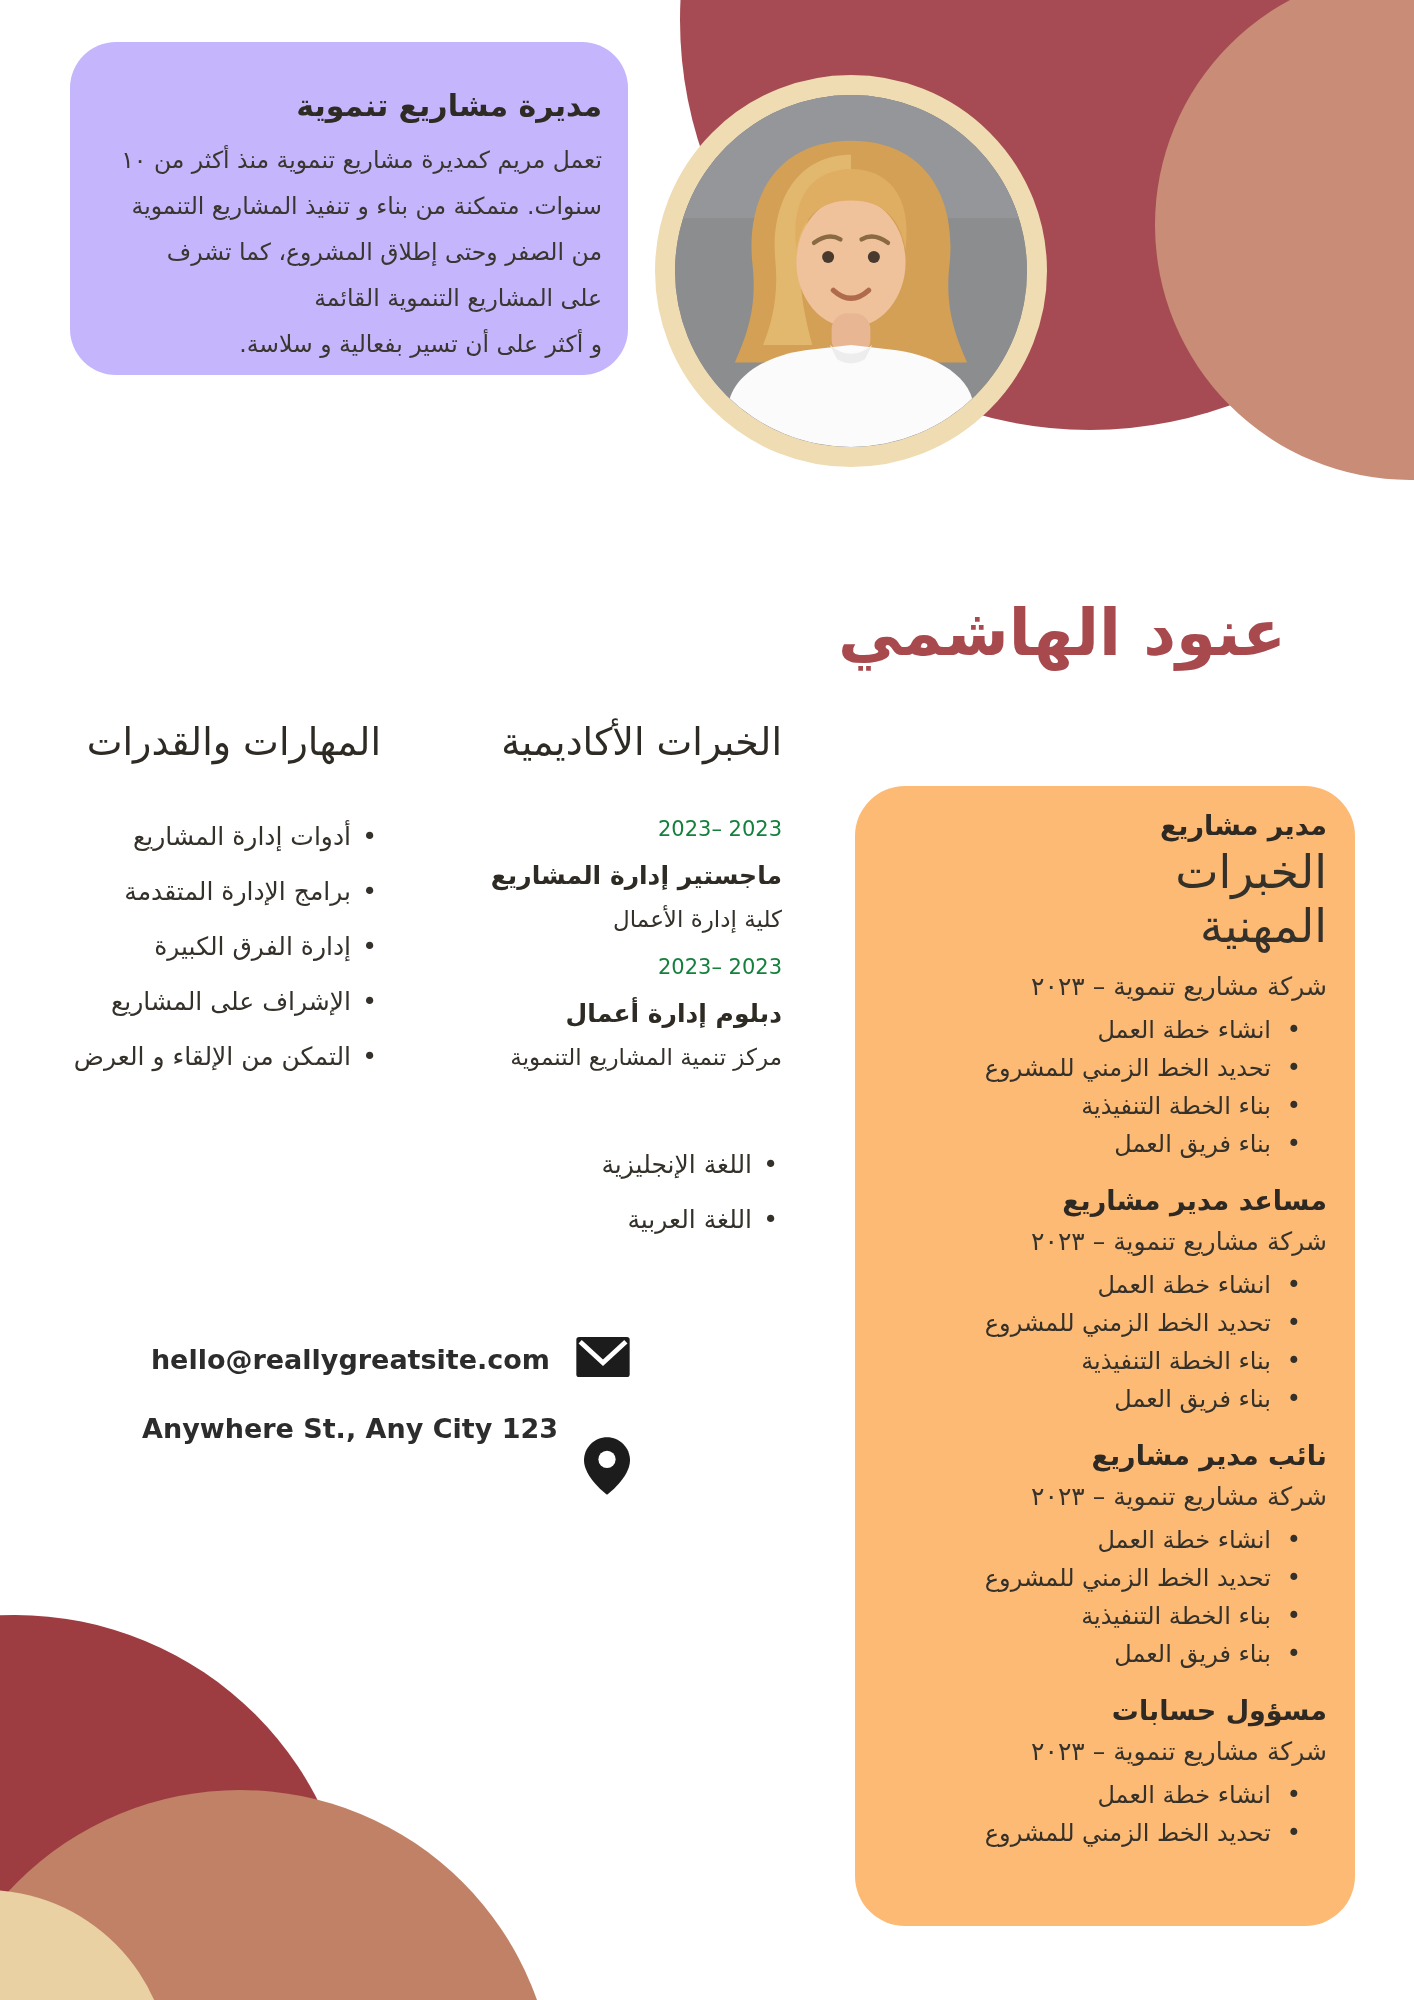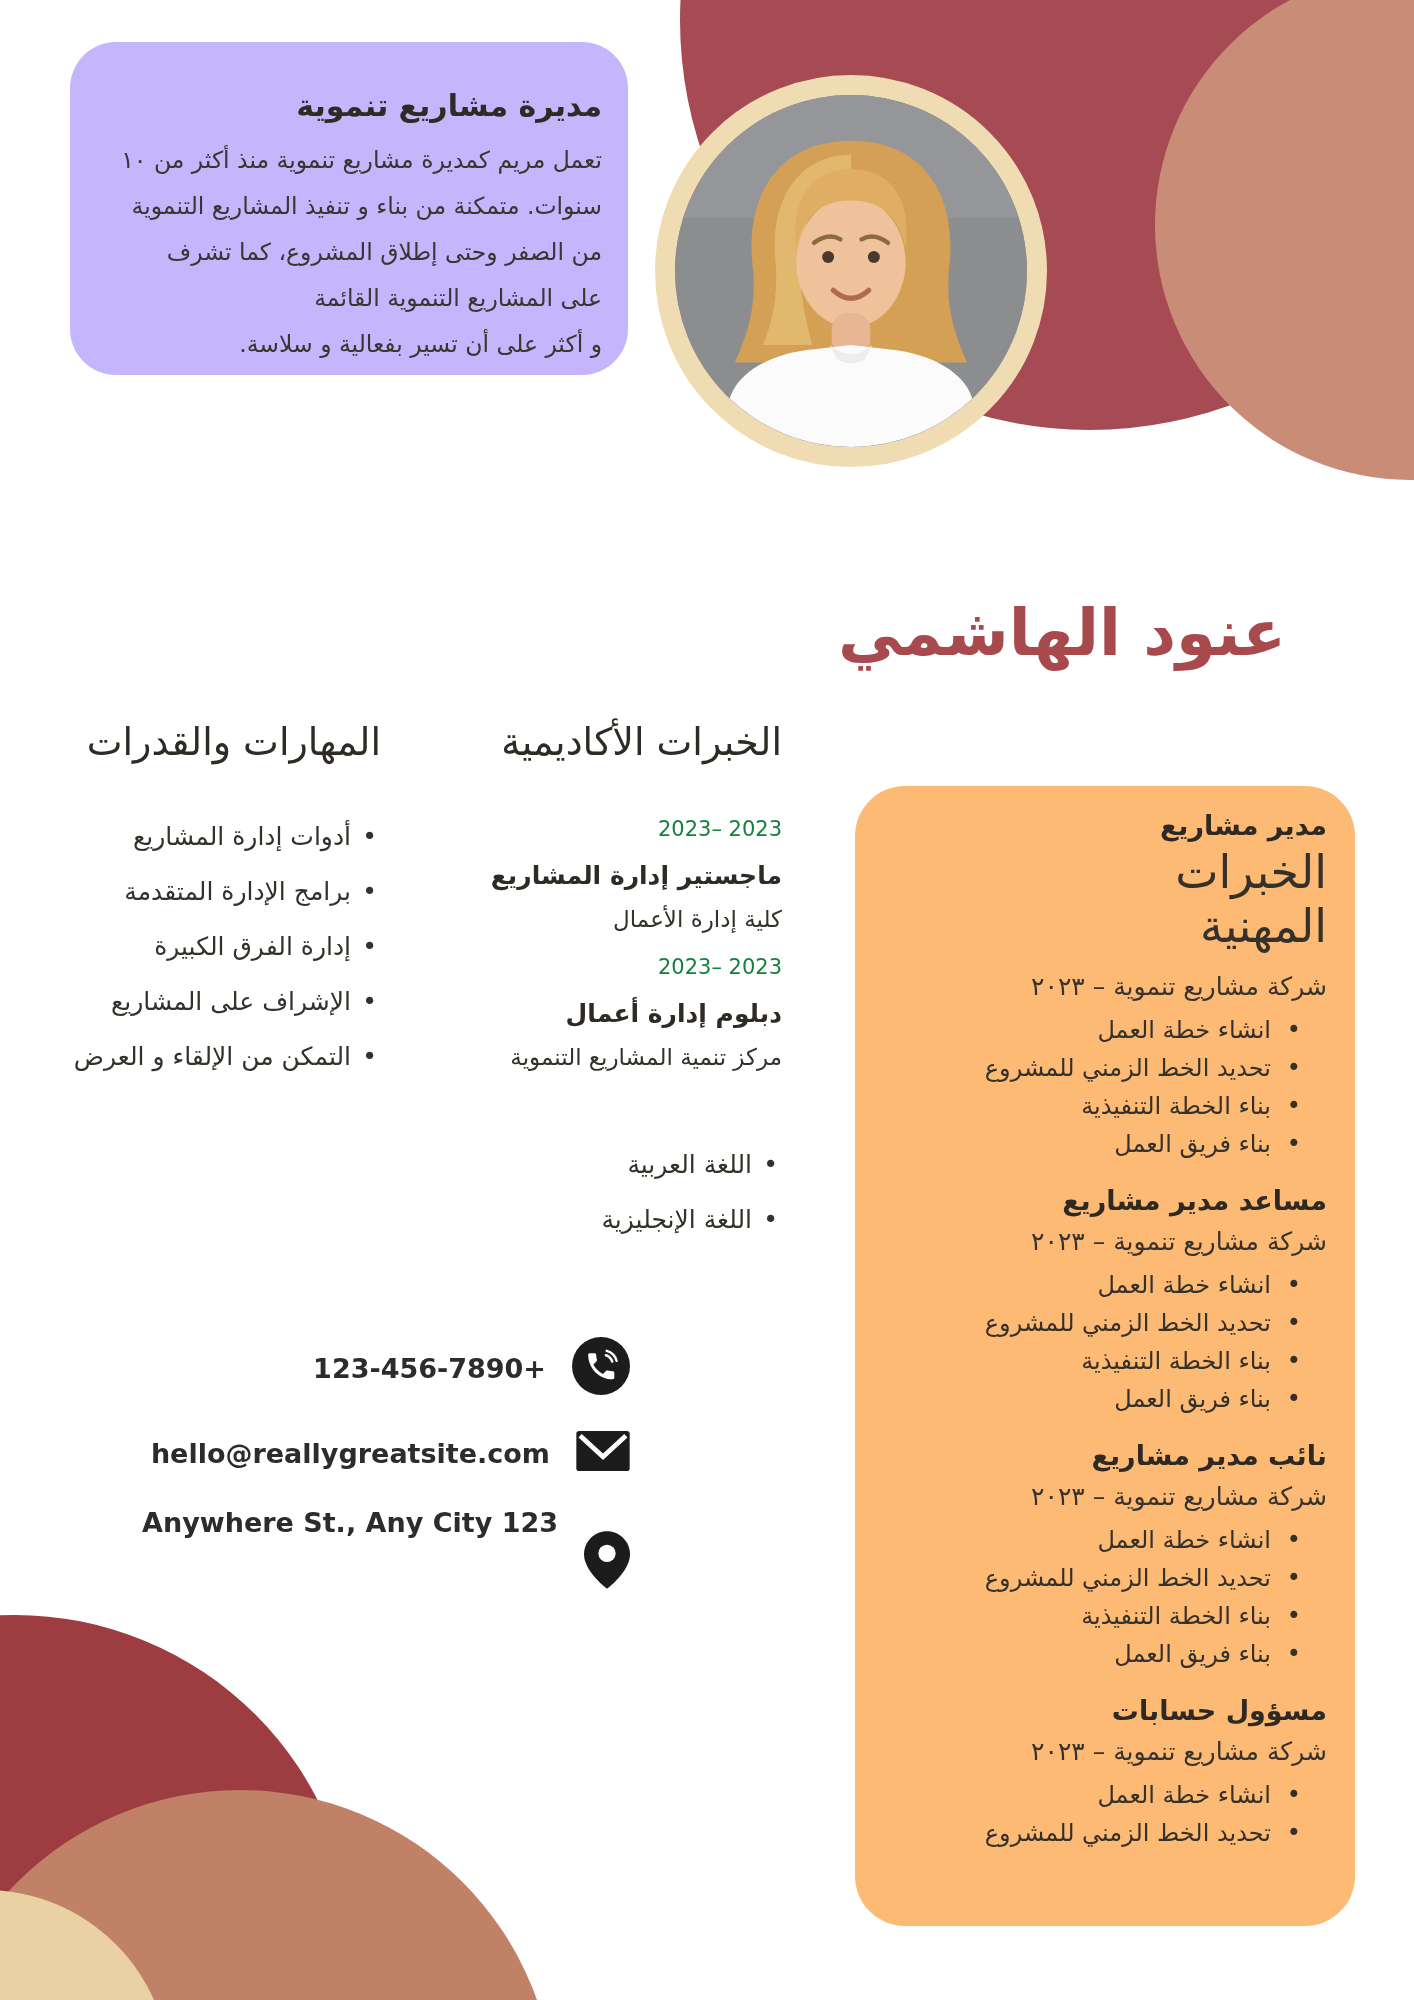--- a/index.html
+++ b/index.html
@@ -130,39 +130,26 @@
     </div>
     <div class="edu">
       <div class="edu-period ltr">2023– 2023</div>
       <div class="edu-degree">دبلوم إدارة أعمال</div>
       <div class="edu-school">مركز تنمية المشاريع التنموية</div>
     </div>
   </section>
 
   <section class="languages">
     <ul class="dot-list">
+      <li>اللغة الإنجليزية</li>
       <li>اللغة العربية</li>
-      <li>اللغة الإنجليزية</li>
     </ul>
   </section>
 
   <section class="contact">
-    <div class="c-row">
-      <span class="c-text ltr">123-456-7890+</span>
-      <span class="c-icon">
-        <svg width="58" height="58" viewBox="0 0 24 24" xmlns="http://www.w3.org/2000/svg" aria-hidden="true">
-          <circle cx="12" cy="12" r="12" fill="#1C1C1C"></circle>
-          <g transform="translate(4.9 4.9) scale(0.60)">
-            <path d="M6.62 10.79c1.44 2.83 3.76 5.14 6.59 6.59l2.2-2.2c.27-.27.67-.36 1.02-.24 1.12.37 2.33.57 3.57.57.55 0 1 .45 1 1V20c0 .55-.45 1-1 1-9.39 0-17-7.61-17-17 0-.55.45-1 1-1h3.5c.55 0 1 .45 1 1 0 1.25.2 2.45.57 3.57.11.35.03.74-.25 1.02l-2.2 2.2z" fill="#ffffff"></path>
-            <path d="M15.2 4.4a6.8 6.8 0 0 1 4.4 4.4" stroke="#ffffff" stroke-width="1.7" fill="none" stroke-linecap="round"></path>
-            <path d="M15.8 1.4a10 10 0 0 1 6.8 6.8" stroke="#ffffff" stroke-width="1.7" fill="none" stroke-linecap="round"></path>
-          </g>
-        </svg>
-      </span>
-    </div>
     <div class="c-row">
       <span class="c-text">hello@reallygreatsite.com</span>
       <span class="c-icon">
         <svg width="54" height="40" viewBox="0 0 56 42" xmlns="http://www.w3.org/2000/svg" aria-hidden="true">
           <rect width="56" height="42" rx="3" fill="#1C1C1C"></rect>
           <path d="M4 5 L28 27 L52 5" stroke="#ffffff" stroke-width="5" fill="none"></path>
         </svg>
       </span>
     </div>
     <div class="c-row addr">

